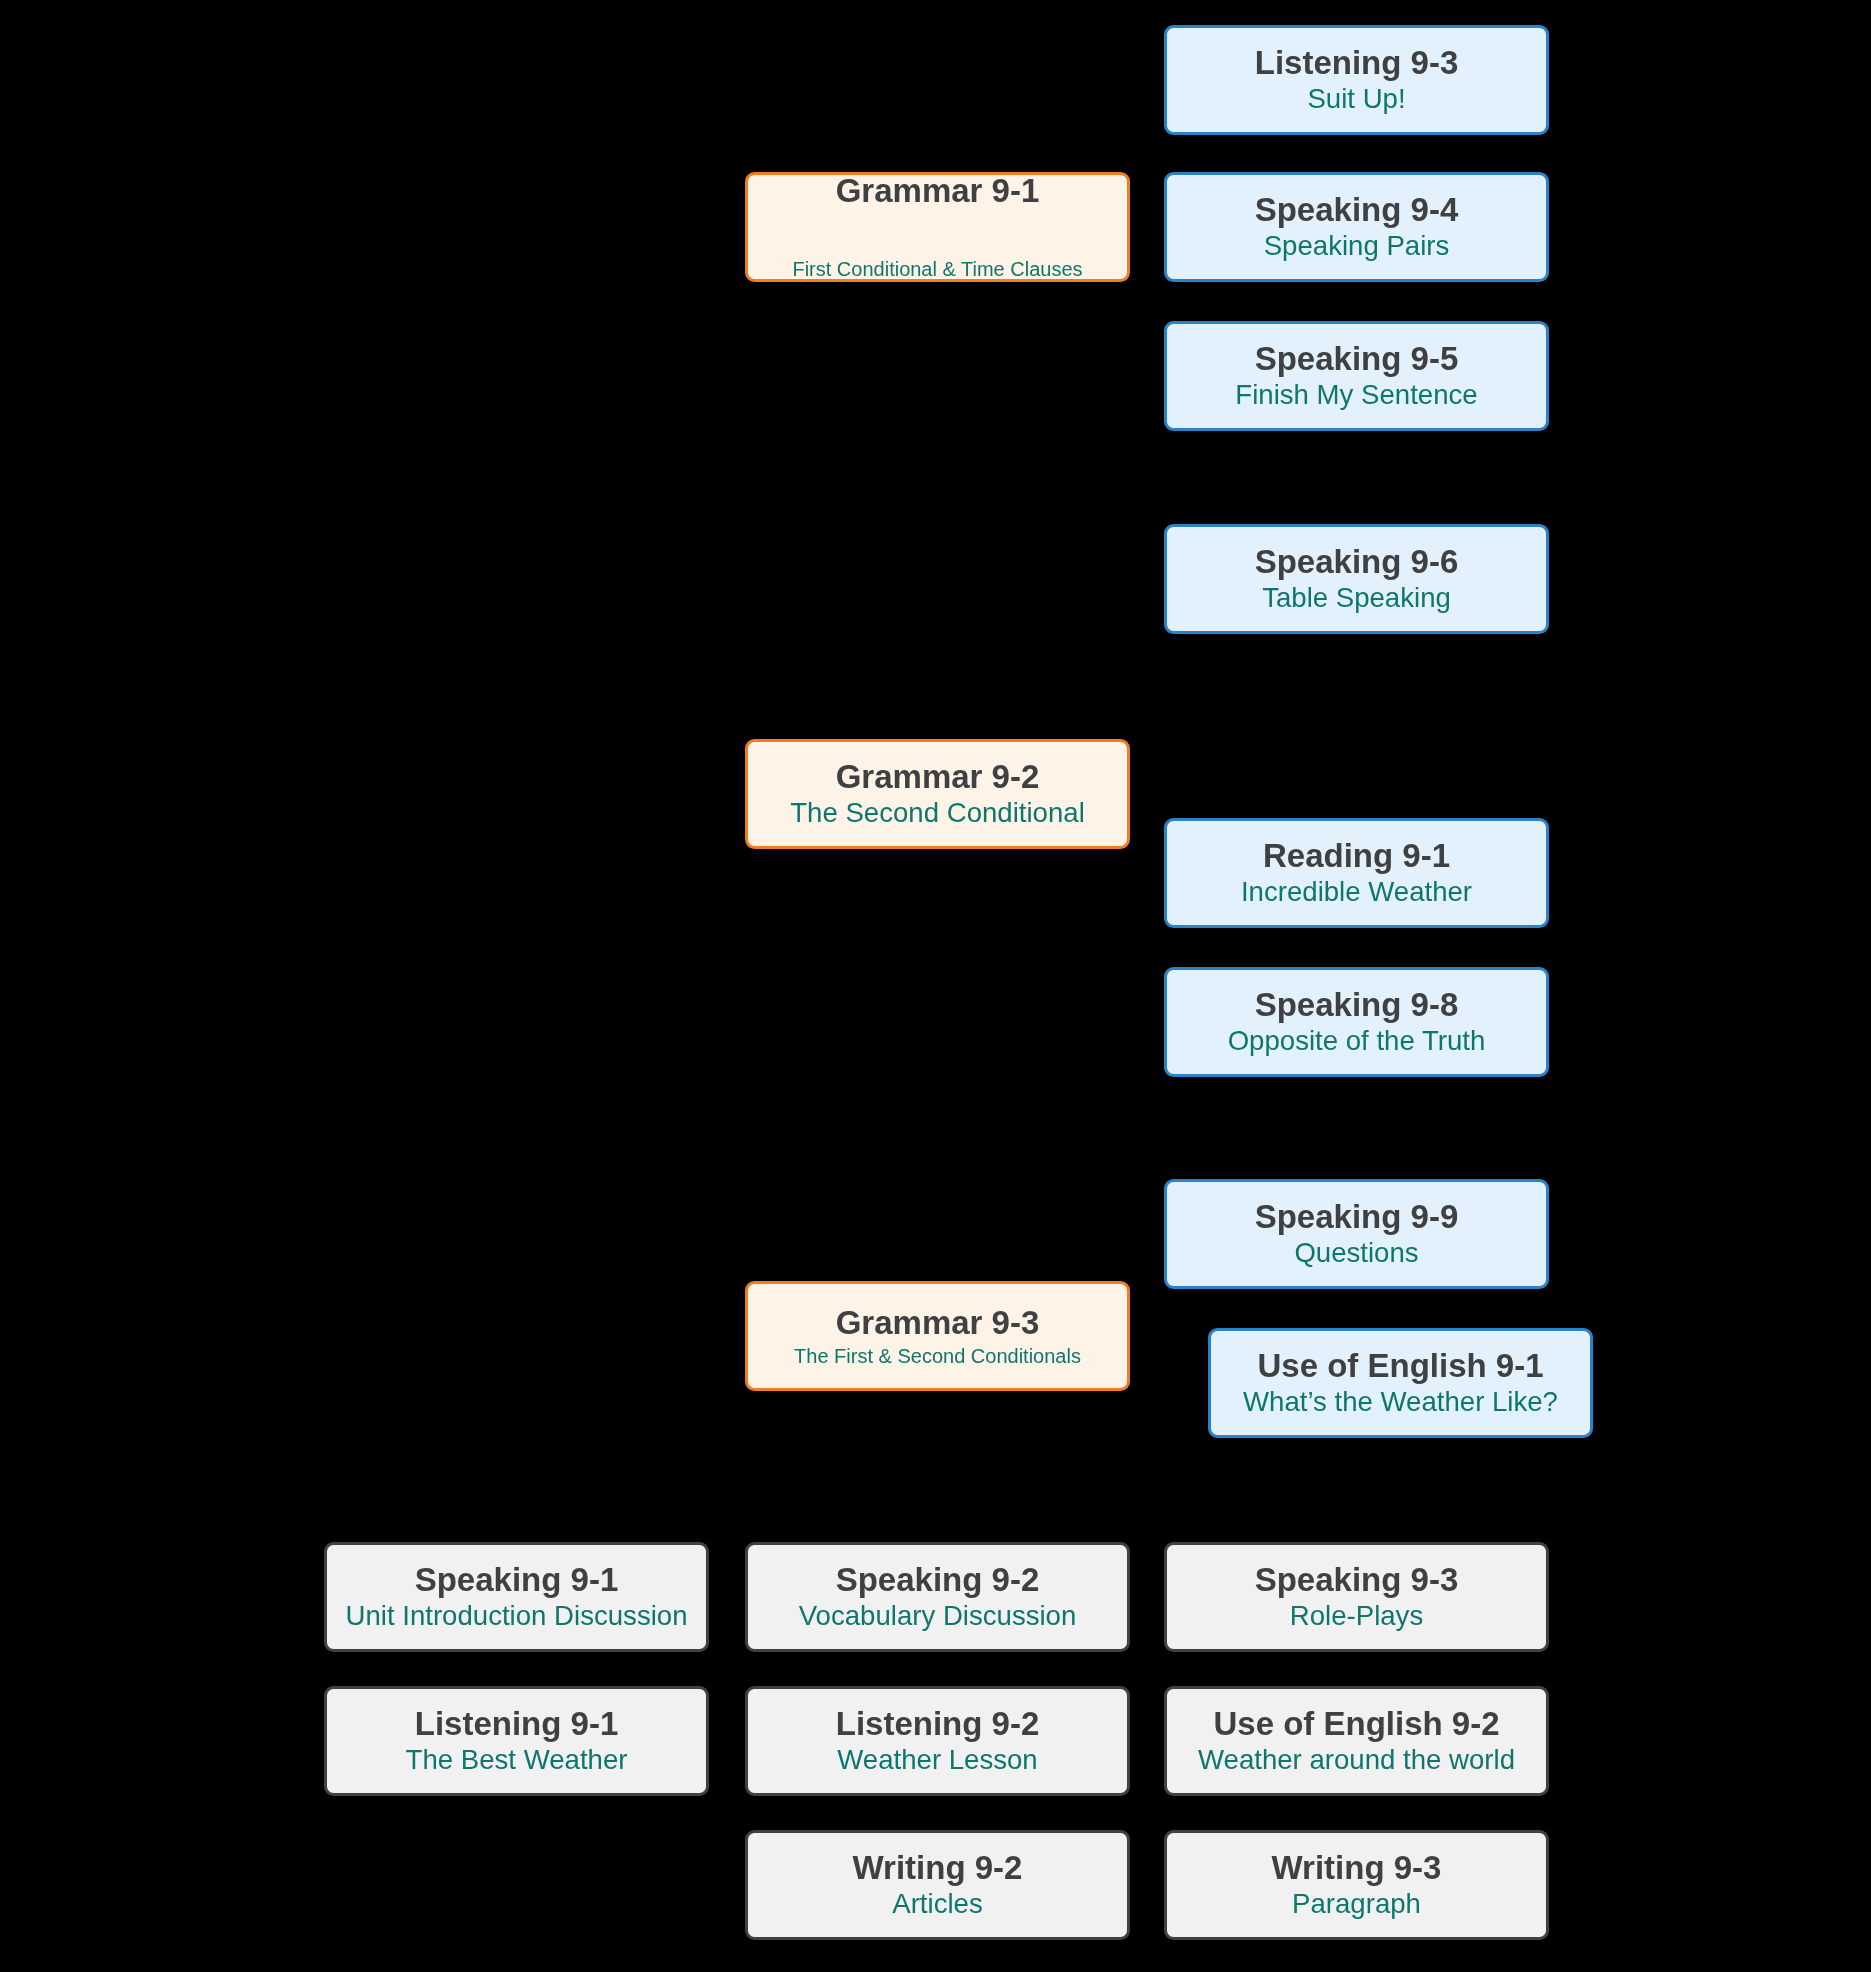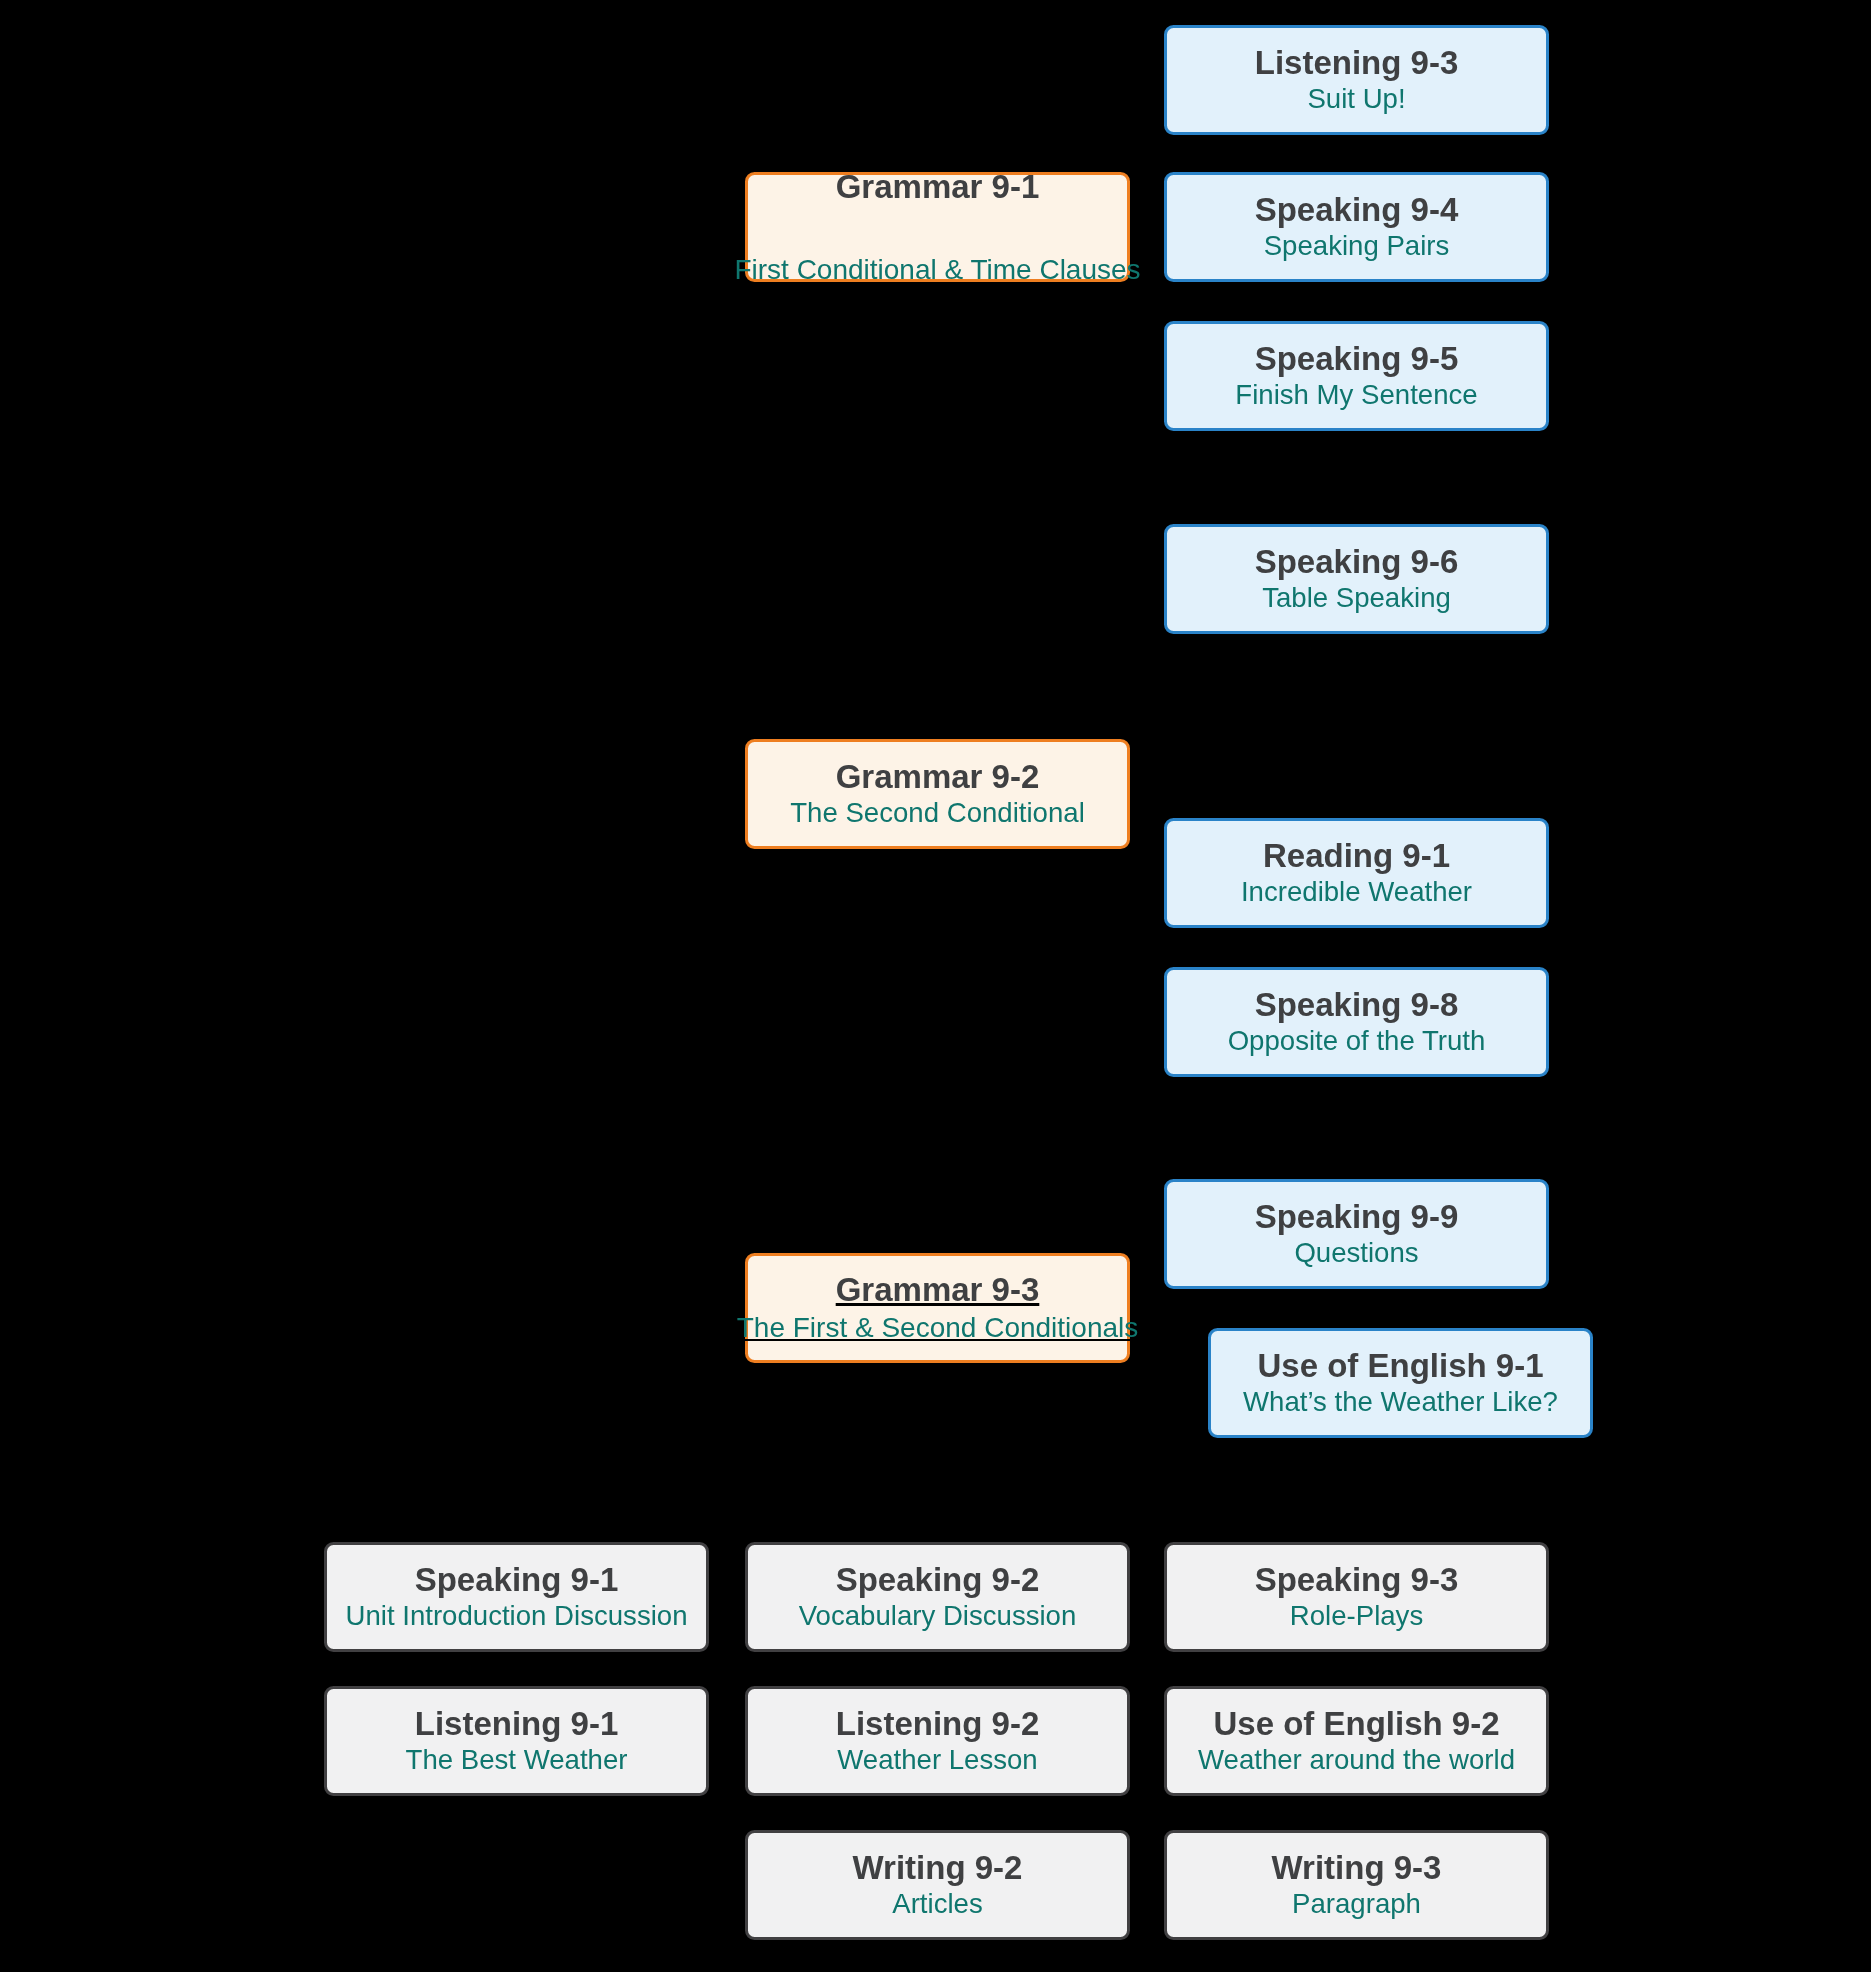--- a/index.html
+++ b/index.html
@@ -43,36 +43,36 @@
     white-space: nowrap;
   }
   .node-subtitle {
     font-size: 27.6px;
     font-weight: 400;
     color: #0f766e;
     line-height: 1.12;
     white-space: nowrap;
   }
   .node-subtitle.subtitle-sm {
-    font-size: 28px;
+    font-size: 20px;
   }
 </style>
 </head>
 <body>
 
 <div id="diagram-canvas">
     <div class="node" style="left: 745px; top: 172px; border-color: rgb(238, 126, 32); background: rgb(253, 243, 231); gap: 48px;">
     <span class="node-title">Grammar 9-1</span>
     <span class="node-subtitle subtitle-sm">First Conditional &amp; Time Clauses</span>
   </div>
     <div class="node" style="left: 745px; top: 739px; border-color: rgb(238, 126, 32); background: rgb(253, 243, 231);">
     <span class="node-title">Grammar 9-2</span>
     <span class="node-subtitle">The Second Conditional</span>
   </div>
-    <div class="node" style="left: 745px; top: 1253px; border-color: rgb(238, 126, 32); background: rgb(253, 243, 231); text-decoration: underline;">
+    <div class="node" style="left: 745px; top: 1281px; border-color: rgb(238, 126, 32); background: rgb(253, 243, 231);">
     <span class="node-title">Grammar 9-3</span>
     <span class="node-subtitle subtitle-sm">The First &amp; Second Conditionals</span>
   </div>
     <div class="node" style="left: 1164px; top: 25px; border-color: rgb(42, 131, 200); background: rgb(226, 241, 251);">
     <span class="node-title">Listening 9-3</span>
     <span class="node-subtitle">Suit Up!</span>
   </div>
     <div class="node" style="left: 1164px; top: 172px; border-color: rgb(42, 131, 200); background: rgb(226, 241, 251);">
     <span class="node-title">Speaking 9-4</span>
     <span class="node-subtitle">Speaking Pairs</span>

